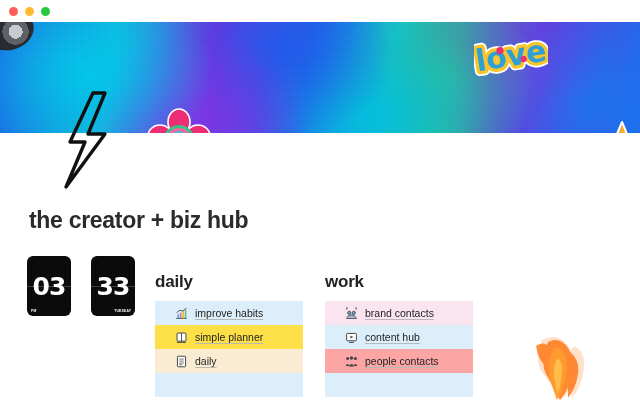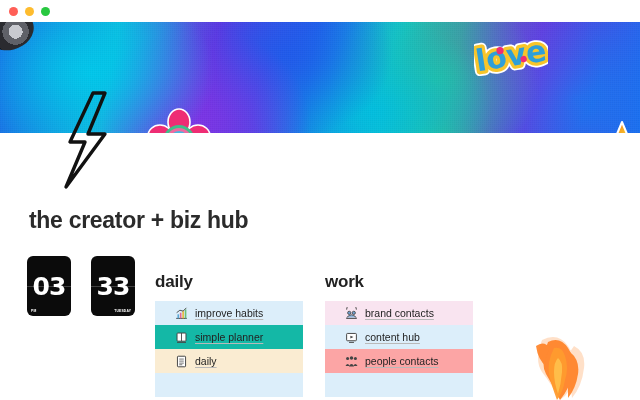--- a/index.html
+++ b/index.html
@@ -188,21 +188,21 @@
         <path d="M1.5 14 L14.5 14" stroke="#444" stroke-width="1.2"></path>
         <rect x="3" y="9" width="2" height="5" fill="#5aa9d6"></rect>
         <rect x="6" y="7" width="2" height="7" fill="#e06a9a"></rect>
         <rect x="9" y="5" width="2" height="9" fill="#e8b83c"></rect>
         <rect x="12" y="3" width="2" height="11" fill="#6bbf7a"></rect>
         <path d="M2 7 L6 4 L10 5 L14 1" stroke="#444" stroke-width="1.1" fill="none"></path>
       </svg>
       <span class="lbl">improve habits</span>
     </div>
 
-    <div class="row" style="background:#14b8a6">
+    <div class="row" style="background:#fde047">
       <svg class="ico" viewBox="0 0 16 16">
         <rect x="2.5" y="2.5" width="11" height="10" rx="1" fill="#fff" stroke="#444" stroke-width="1.2"></rect>
         <path d="M8 2.5 L8 12.5" stroke="#444" stroke-width="1.1"></path>
         <path d="M2.5 14 L13.5 14" stroke="#444" stroke-width="1.2"></path>
       </svg>
       <span class="lbl">simple planner</span>
     </div>
 
     <div class="row" style="background:#faecd2">
       <svg class="ico" viewBox="0 0 16 16">

